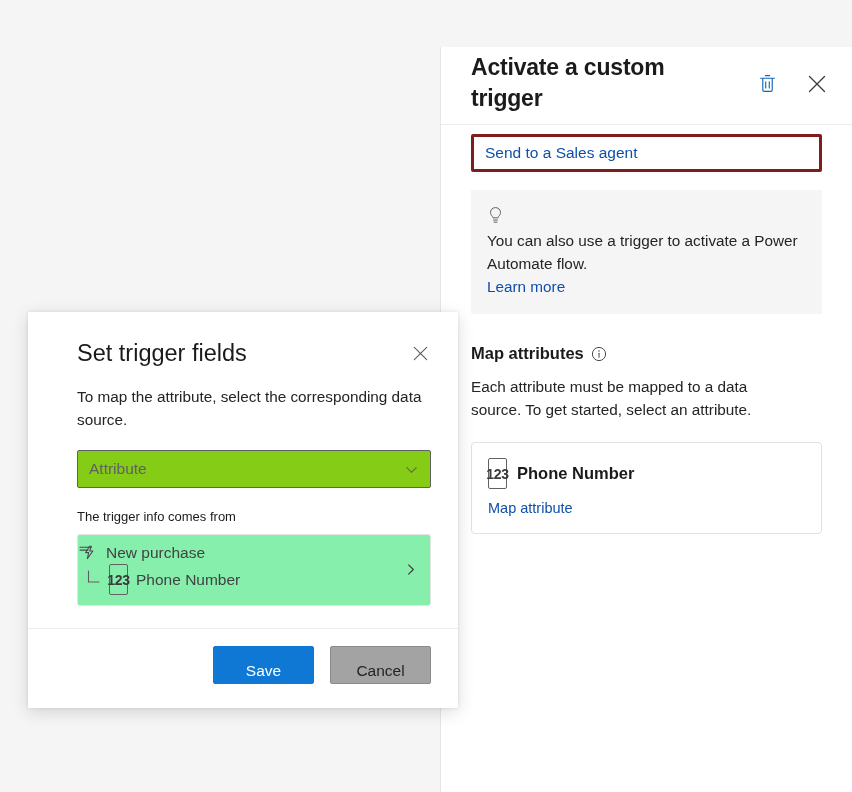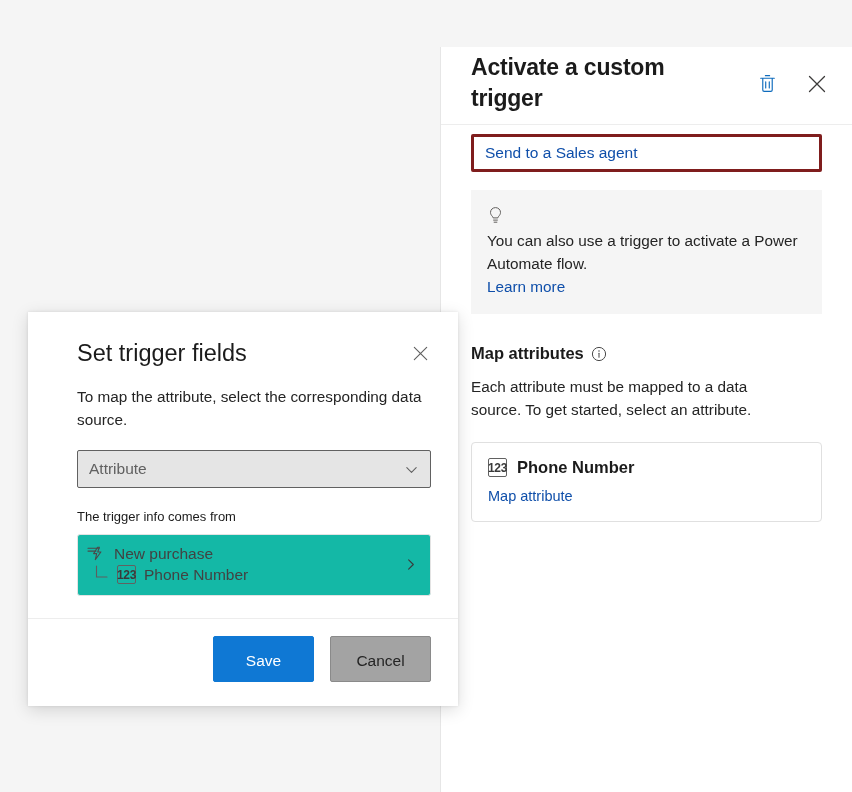--- a/index.html
+++ b/index.html
@@ -213,45 +213,45 @@
     margin-top: 17px;
     font-size: 15.3px;
     line-height: 23px;
     color: #242424;
   }
   #attribute-dropdown {
     margin-top: 19px;
     height: 38px;
     border: 1px solid #616161;
     border-radius: 2px;
-    background: #e5e5e5;
+    background: #84cc16;
     display: flex;
     align-items: center;
     justify-content: space-between;
     padding: 0 11px;
     box-sizing: border-box;
     font-size: 15.5px;
     color: #616161;
     cursor: pointer;
   }
   #trigger-source-label {
     margin-top: 21px;
     font-size: 13px;
     font-weight: normal;
     color: #1b1b1b;
   }
   #trigger-source-item {
     margin-top: 10px;
     border: 1px solid #e3e3e3;
     border-radius: 3px;
-    background: #14b8a6;
+    background: #86efac;
     min-height: 62px;
     display: flex;
     align-items: center;
-    padding: 9px 12px 10px 8px;
+    padding: 9px 12px 10px 0;
     box-sizing: border-box;
     cursor: pointer;
     position: relative;
   }
   #trigger-source-inner { flex: 1 1 auto; }
   .src-row-1 {
     display: flex;
     align-items: center;
     gap: 9px;
     font-size: 15.5px;
@@ -276,21 +276,21 @@
 
   #dialog-footer {
     border-top: 1px solid #ededed;
     padding: 17px 27px 24px 27px;
     display: flex;
     justify-content: flex-end;
     gap: 16px;
     box-sizing: border-box;
   }
   .btn {
-    height: 46px;
+    height: 38px;
     min-width: 101px;
     font-size: 15.5px;
     font-family: "Liberation Sans", sans-serif;
     border-radius: 2px;
     cursor: pointer;
     padding: 15px 14px;
     box-sizing: border-box;
   }
   #save-button {
     background: #0f78d4;
@@ -299,27 +299,27 @@
   }
   #cancel-button {
     background: #a3a3a3;
     color: #242424;
     border: 1px solid #8a8a8a;
   }
 
   .num-badge {
     flex: 0 0 auto;
     width: 19px;
-    height: 19px;
+    height: 31px;
     border: 1px solid #616161;
     border-radius: 2px;
     display: flex;
     align-items: center;
     justify-content: center;
-    font-size: 12px;
+    font-size: 14px;
     line-height: 8px;
     font-weight: bold;
     color: #3a3a3a;
     letter-spacing: -0.3px;
     font-family: "Liberation Sans", sans-serif;
     box-sizing: border-box;
   }
 </style>
 </head>
 <body>

